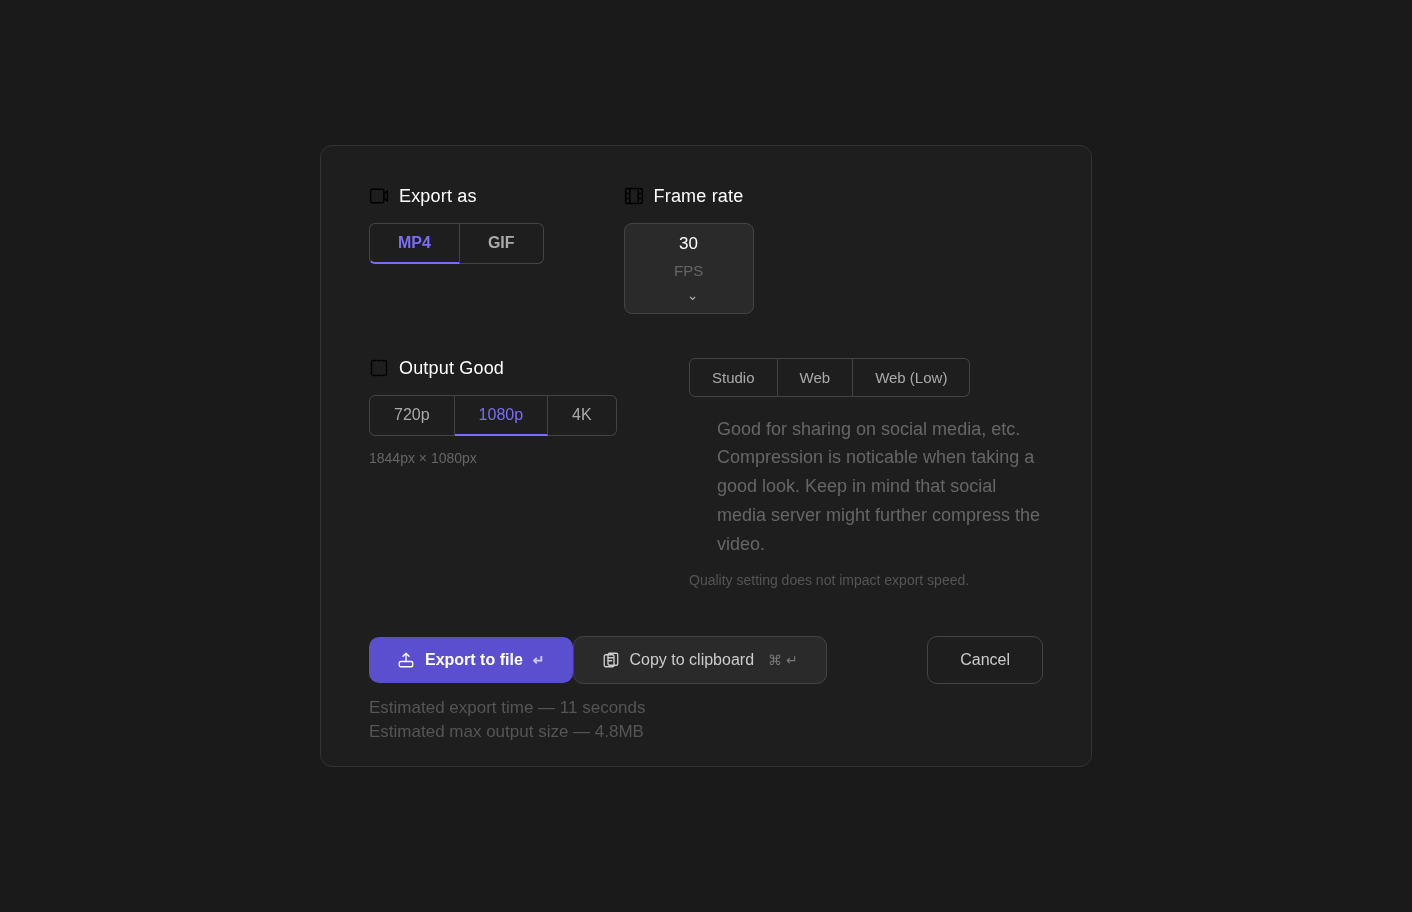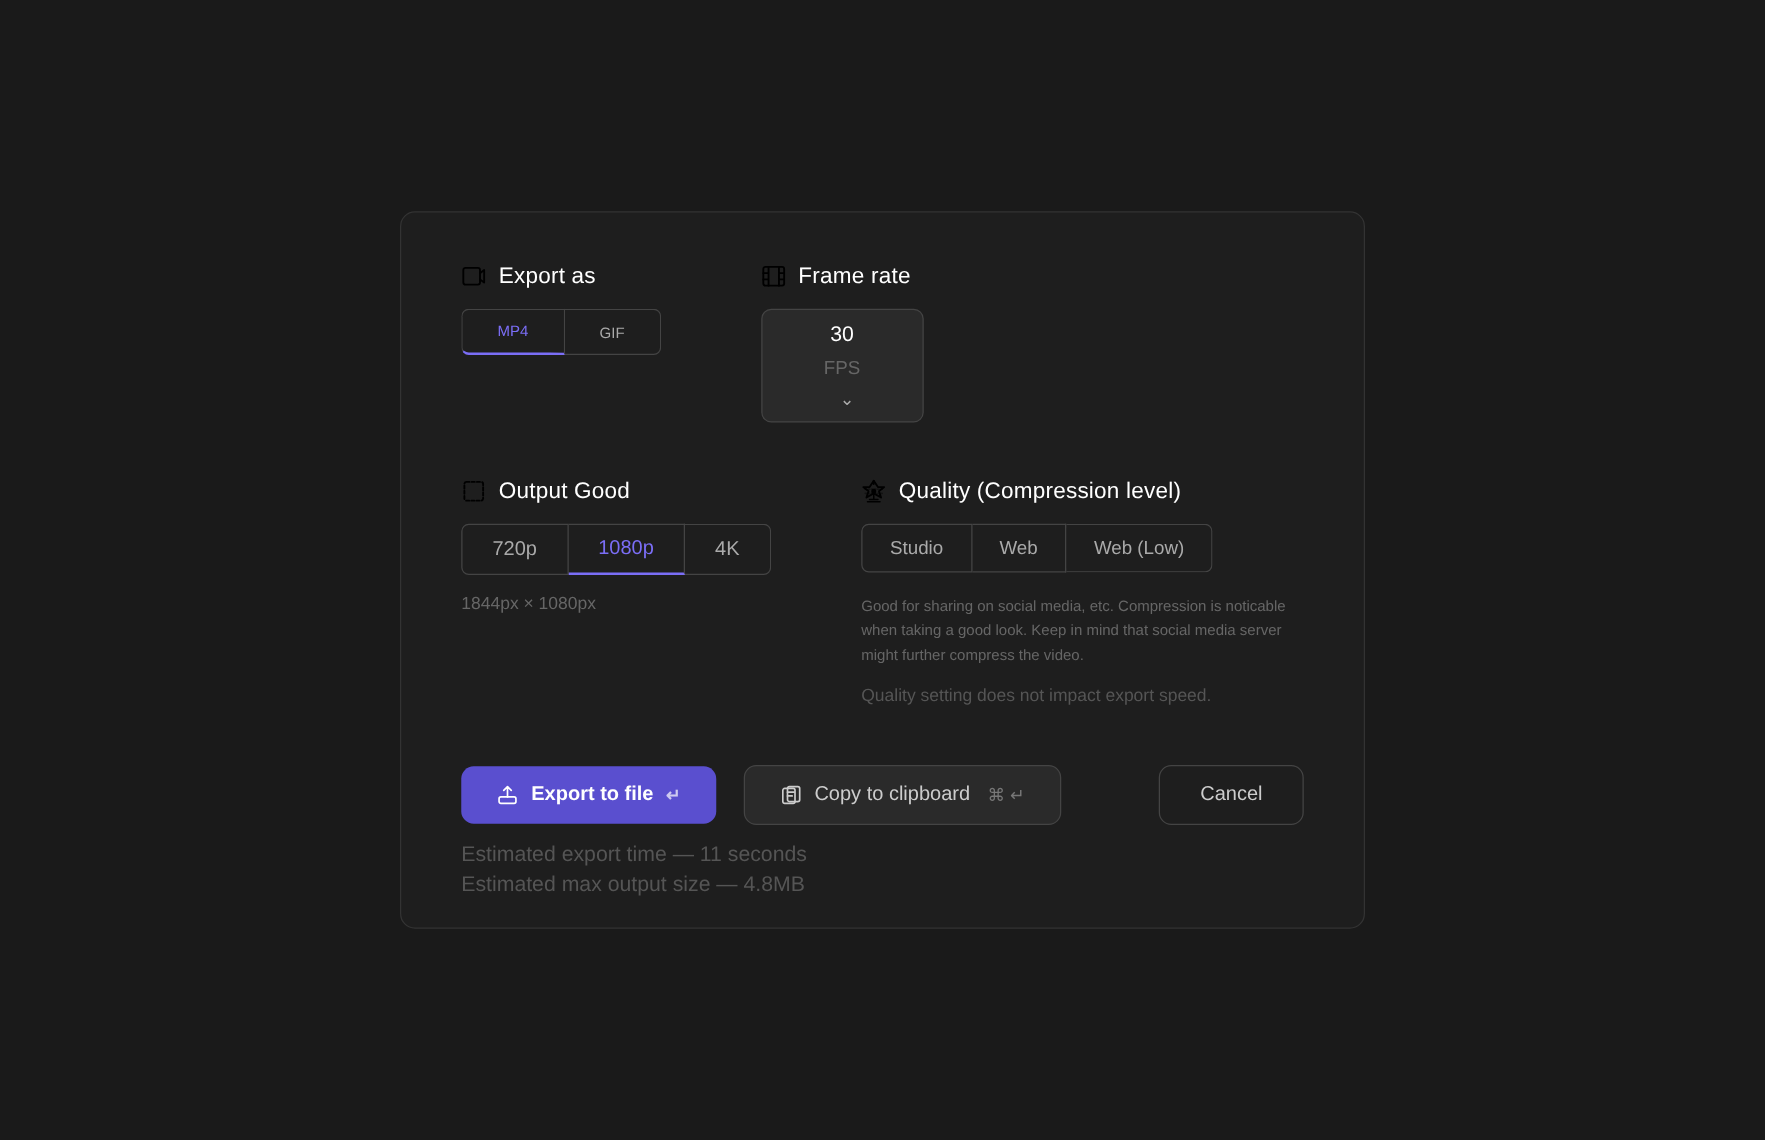--- a/index.html
+++ b/index.html
@@ -48,22 +48,22 @@
     .format-tabs {
       display: flex;
       gap: 0;
     }
 
     .format-tab {
       padding: 10px 28px;
       background: transparent;
       border: 1px solid #444;
       color: #aaa;
-      font-size: 12px;
-      font-weight: 400;
+      font-size: 16px;
+      font-weight: 700;
       cursor: pointer;
       border-radius: 6px 0 0 6px;
     }
 
     .format-tab:last-child {
       border-radius: 0 6px 6px 0;
       border-left: none;
     }
 
     .format-tab.active {
@@ -174,36 +174,37 @@
     .quality-tab:not(:first-child) { border-left: none; }
 
     .quality-tab.active {
       color: #7b6ef6;
       border-bottom: 2px solid #7b6ef6;
       border-color: #444 #444 #7b6ef6 #444;
     }
 
     .quality-description {
       color: #666;
-      font-size: 12px;
+      font-size: 18px;
       line-height: 1.6;
       max-width: 600px;
       margin-bottom: 14px;
+      margin-left: 28px;
     }
 
     .quality-note {
       color: #555;
       font-size: 14px;
     }
 
     
     .bottom-row {
       display: flex;
       align-items: center;
-      gap: 22px;
+      gap: 0;
     }
 
     .export-btn {
       display: flex;
       align-items: center;
       gap: 10px;
       background: #5a4fcf;
       color: #fff;
       border: none;
       border-radius: 10px;
@@ -329,32 +330,20 @@
       </div>
       <div class="size-tabs">
         <button class="size-tab">720p</button>
         <button class="size-tab active">1080p</button>
         <button class="size-tab">4K</button>
       </div>
       <div class="size-info">1844px × 1080px</div>
     </div>
 
     <div class="quality-section">
-      <div class="section-header">
-        <svg class="icon-svg" viewBox="0 0 24 24">
-          <path d="M12 2L8 8H2l5 4-2 6 7-4 7 4-2-6 5-4h-6z"></path>
-          <path d="M12 16v4M8 20h8" stroke-width="1.5"></path>
-          <path d="M6 22h12" stroke-width="1.5"></path>
-          <line x1="12" y1="2" x2="12" y2="5"></line>
-          <circle cx="12" cy="12" r="1.5" fill="currentColor"></circle>
-          <path d="M4 14h16M4 10h16" stroke-dasharray="1 2" opacity="0.4"></path>
-        </svg>
-
-        <span class="section-label">Quality (Compression level)</span>
-      </div>
       <div class="quality-tabs">
         <button class="quality-tab">Studio</button>
         <button class="quality-tab">Web</button>
         <button class="quality-tab">Web (Low)</button>
       </div>
       <p class="quality-description">Good for sharing on social media, etc. Compression is noticable when taking a good look. Keep in mind that social media server might further compress the video.</p>
       <p class="quality-note">Quality setting does not impact export speed.</p>
     </div>
 
   </div>

